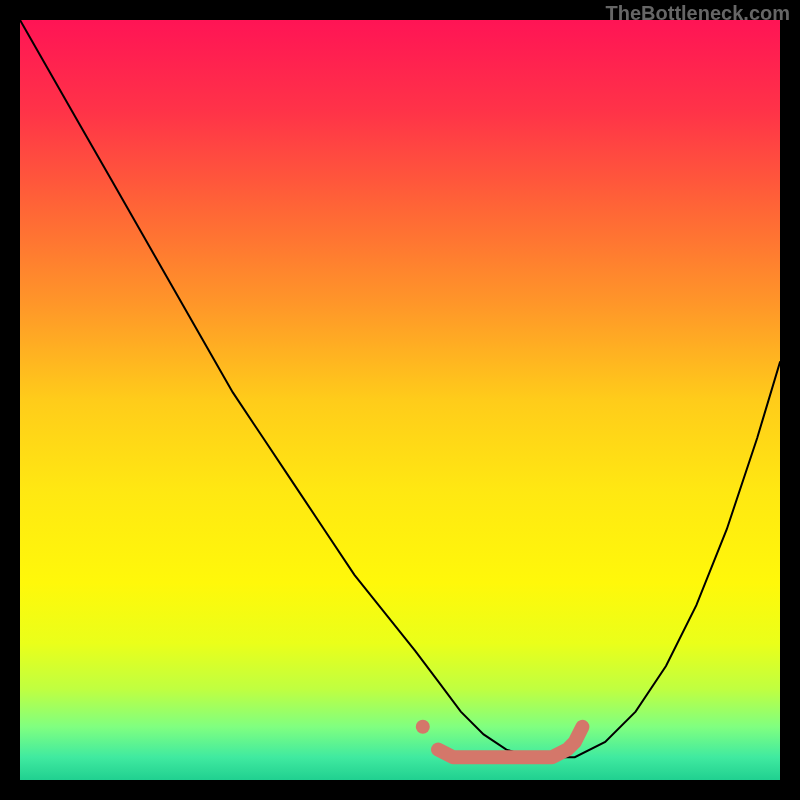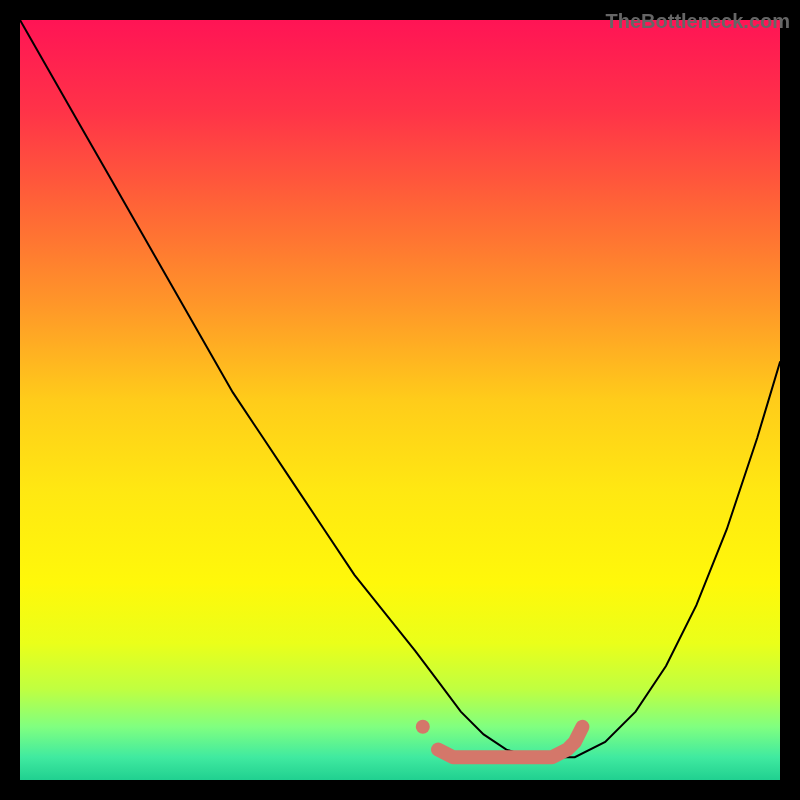--- a/index.html
+++ b/index.html
@@ -22,21 +22,21 @@
   .plot-area {
     position: absolute;
     left: 0;
     top: 0;
     width: 760px;
     height: 760px;
   }
   .watermark {
     position: absolute;
     right: 10px;
-    top: 10px;
+    top: 2px;
     font-family: Arial, Helvetica, sans-serif;
     font-size: 20px;
     font-weight: 600;
     color: #666;
     z-index: 20;
   }
   svg {
     display: block;
   }
 </style>

